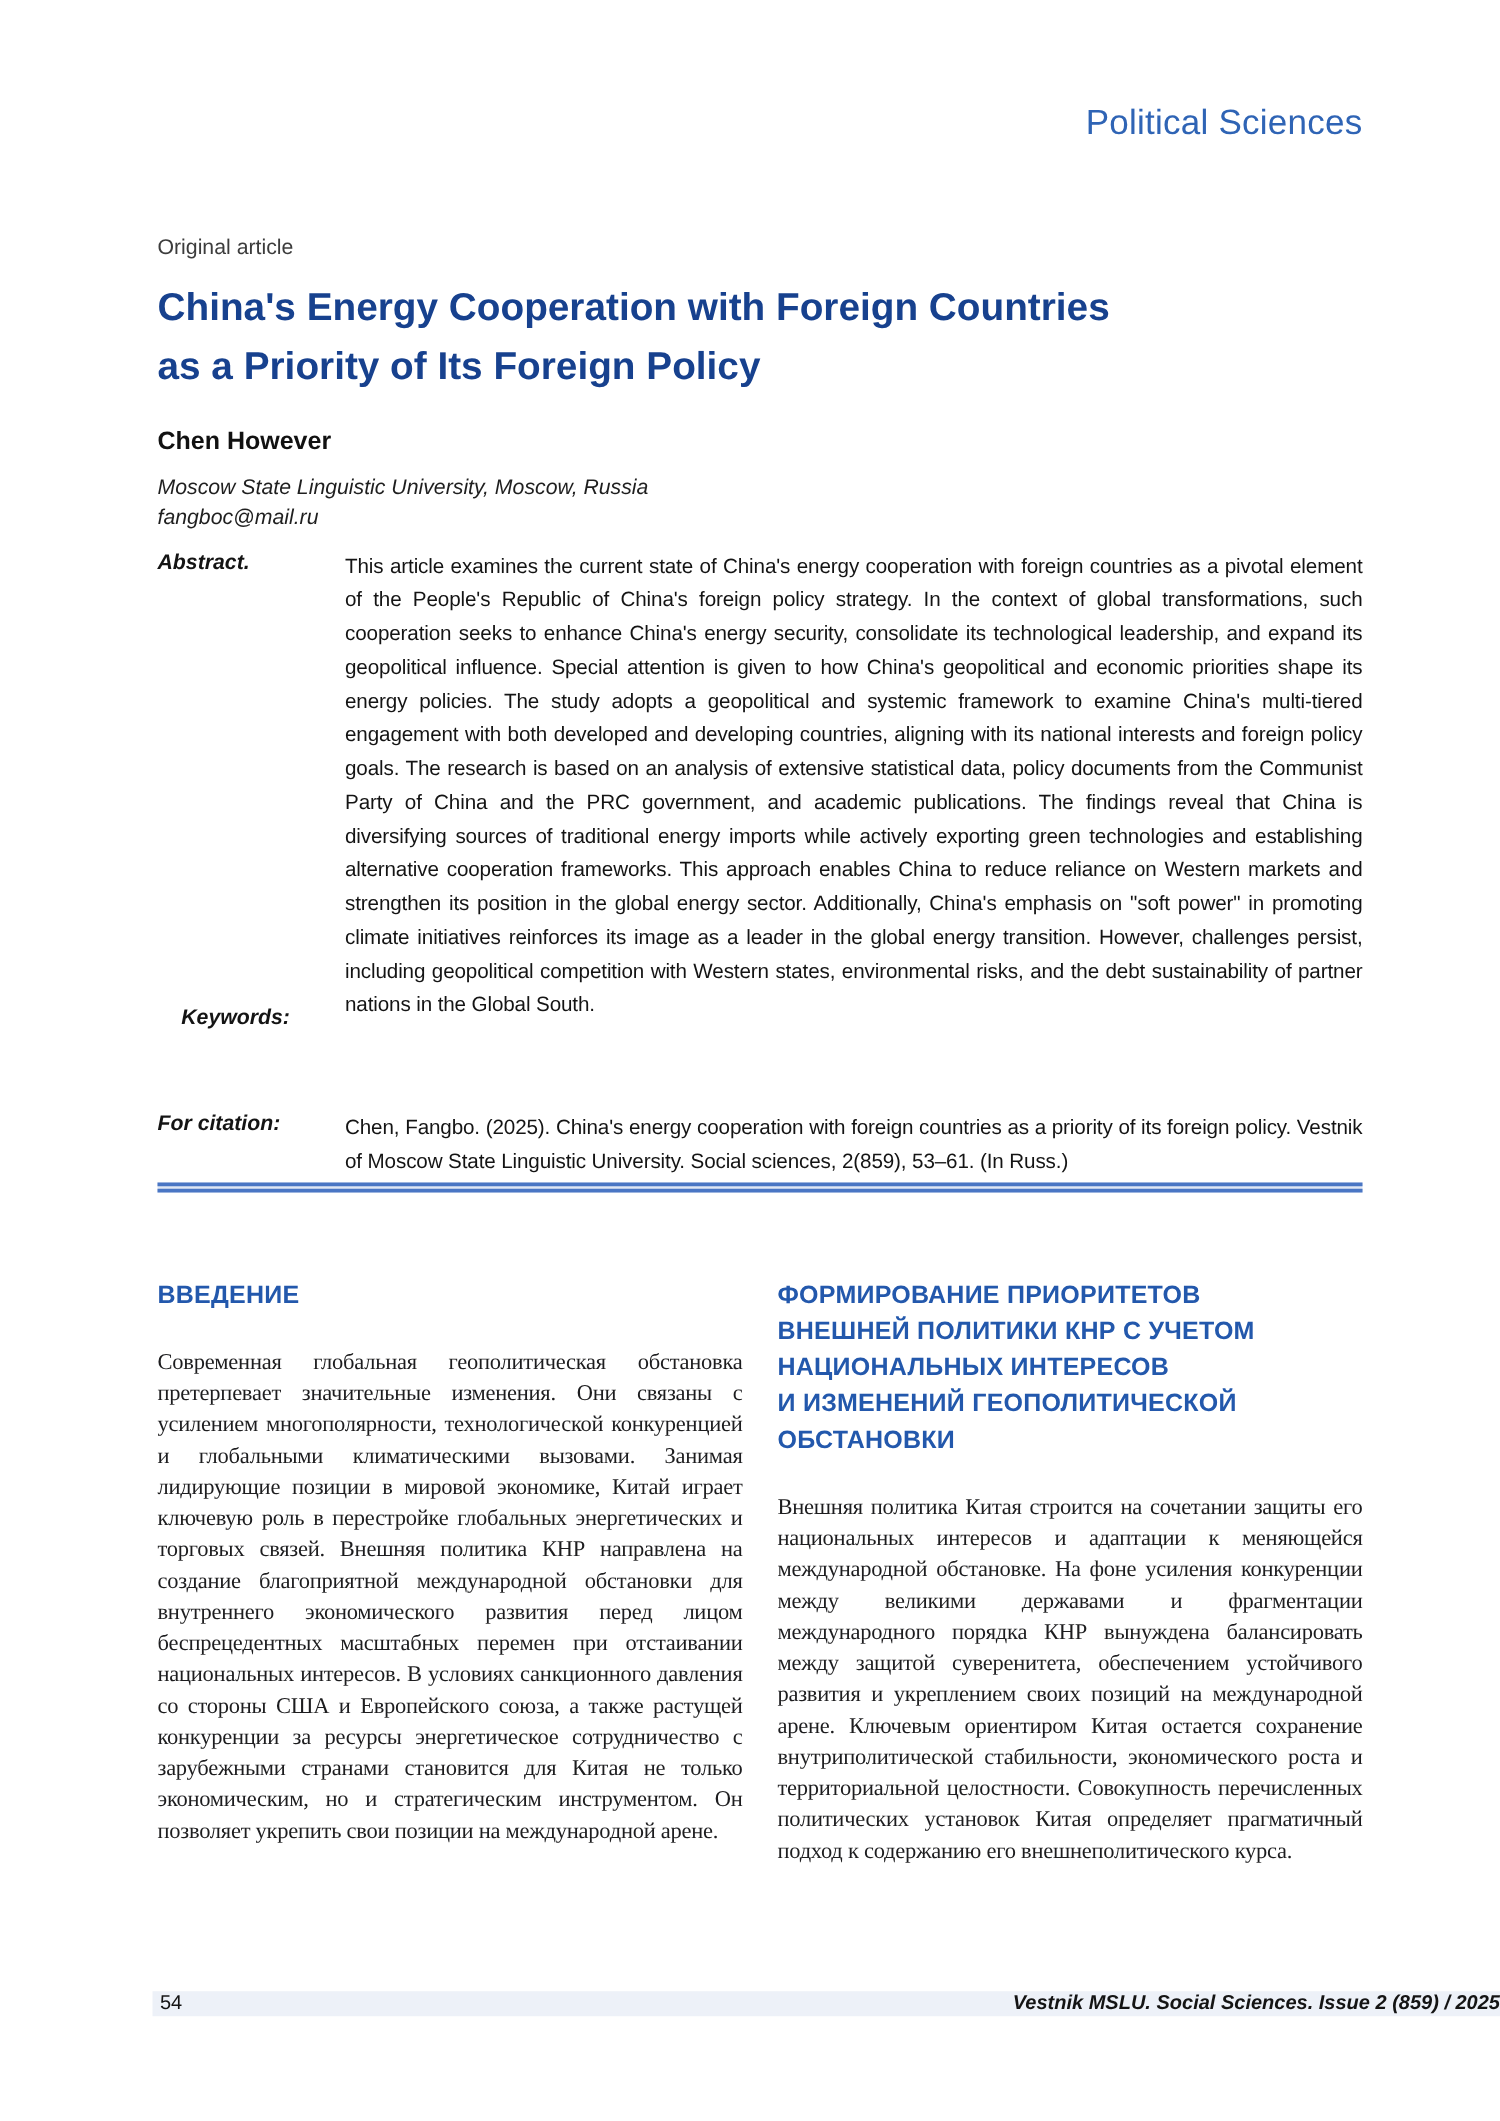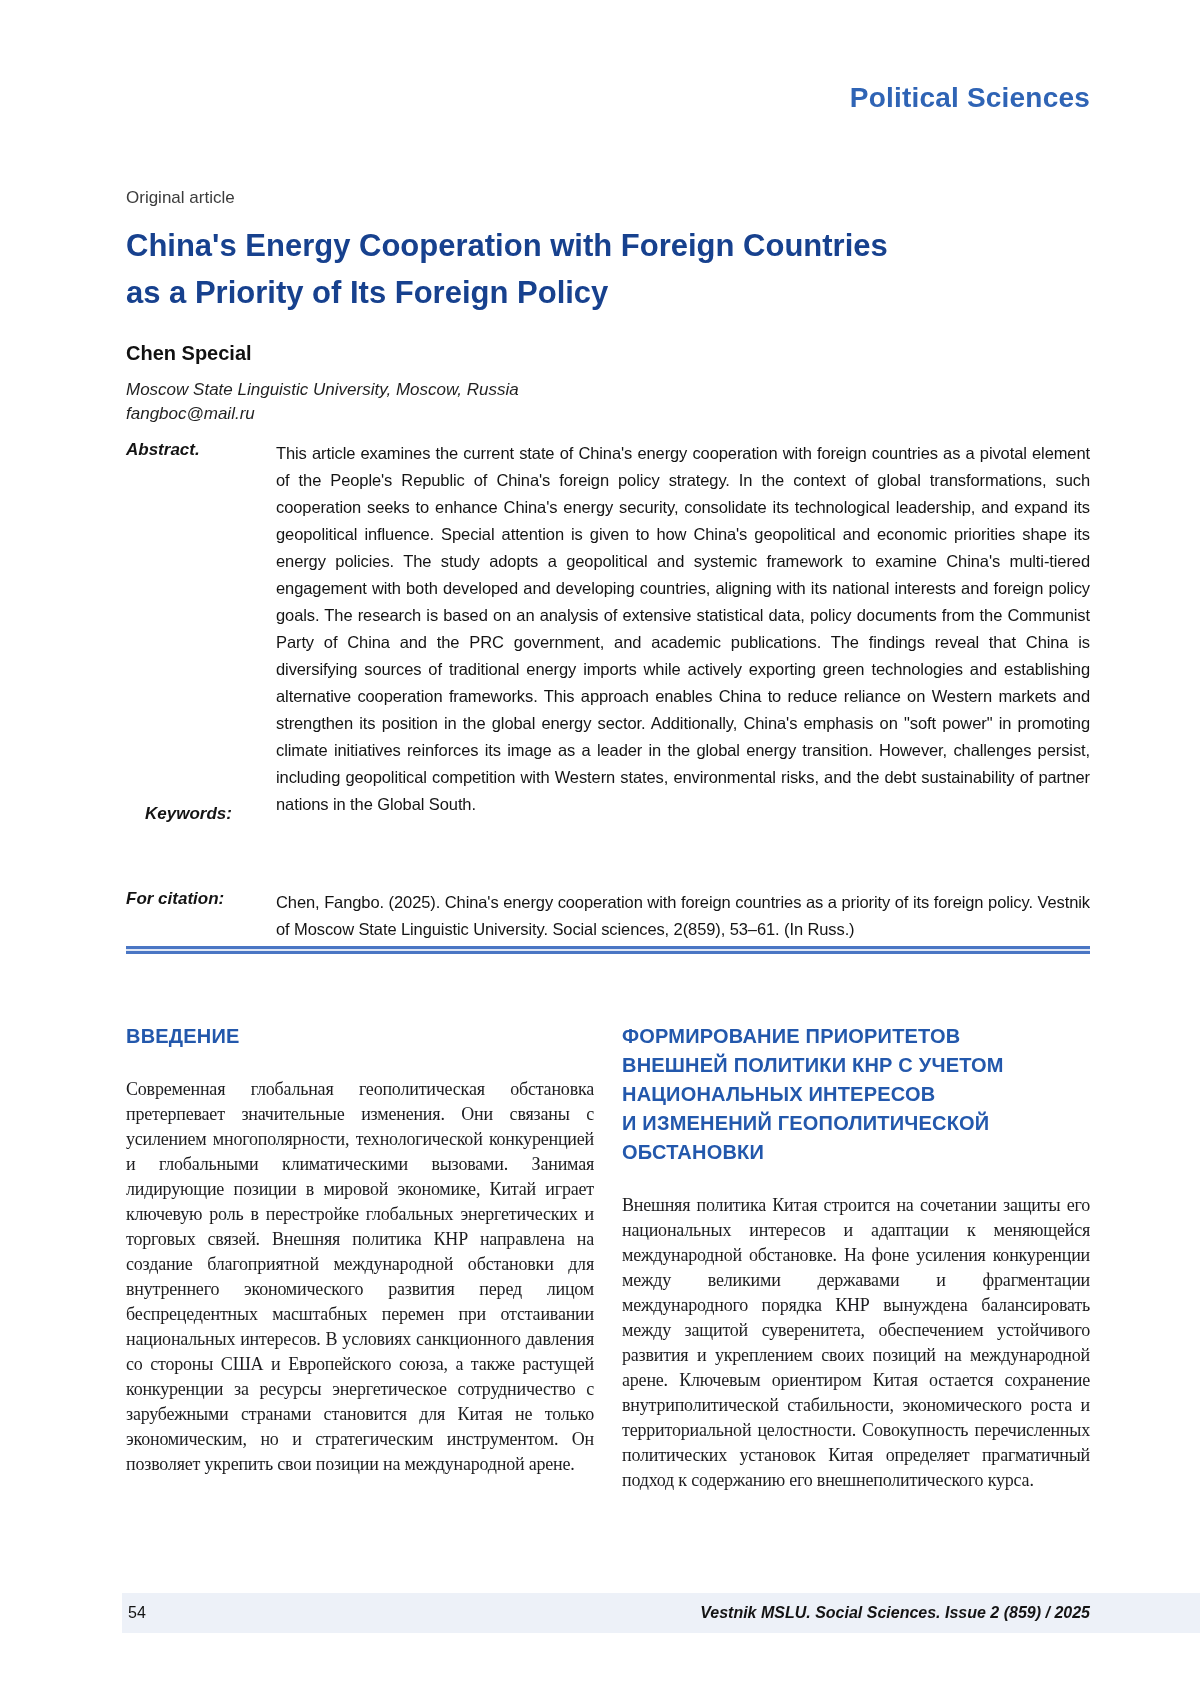--- a/index.html
+++ b/index.html
@@ -12,21 +12,20 @@
     color: #1a1a1a;
     overflow: hidden;
   }
   .category {
     position: absolute;
     top: 82px;
     right: 110px;
     font-size: 28px;
     color: #2f64b5;
     letter-spacing: 0.2px;
-    font-weight: bold;
   }
   .article-type {
     position: absolute;
     top: 188px;
     left: 126px;
     font-size: 17px;
     color: #3c3c3c;
   }
   .title {
     position: absolute;
@@ -123,27 +122,26 @@
     text-align: justify;
     letter-spacing: -0.2px;
     color: #1d1d1f;
     font-family: Liberation Serif, serif;
   }
   .footer {
     position: absolute;
     top: 1593px;
     left: 122px;
     right: 0;
-    height: 40px;
+    height: 20px;
     background: #edf1f8;
     display: flex;
     justify-content: space-between;
     align-items: center;
     padding-left: 6px;
-    padding-right: 110px;
     box-sizing: border-box;
     font-size: 16px;
     color: #141414;
   }
   .journal-ref {
     font-weight: bold;
     font-style: italic;
   }
 </style>
 </head>
@@ -151,21 +149,21 @@
 
 <div class="page">
 
   <div class="category">Political Sciences</div>
 
   <div class="article-type">Original article</div>
 
   <h1 class="title">China's Energy Cooperation with Foreign Countries
 as a Priority of Its Foreign Policy</h1>
 
-  <div class="author">Chen Special</div>
+  <div class="author">Chen However</div>
 
   <div class="affiliation">Moscow State Linguistic University, Moscow, Russia</div>
 
   <div class="email">fangboc@mail.ru</div>
 
   <div class="meta-row abstract-row">
     <div class="meta-label">Abstract.</div>
     <div class="meta-text">This article examines the current state of China's energy cooperation with foreign countries as a pivotal element of the People's Republic of China's foreign policy strategy. In the context of global transformations, such cooperation seeks to enhance China's energy security, consolidate its technological leadership, and expand its geopolitical influence. Special attention is given to how China's geopolitical and economic priorities shape its energy policies. The study adopts a geopolitical and systemic framework to examine China's multi-tiered engagement with both developed and developing countries, aligning with its national interests and foreign policy goals. The research is based on an analysis of extensive statistical data, policy documents from the Communist Party of China and the PRC government, and academic publications. The findings reveal that China is diversifying sources of traditional energy imports while actively exporting green technologies and establishing alternative cooperation frameworks. This approach enables China to reduce reliance on Western markets and strengthen its position in the global energy sector. Additionally, China's emphasis on "soft power" in promoting climate initiatives reinforces its image as a leader in the global energy transition. However, challenges persist, including geopolitical competition with Western states, environmental risks, and the debt sustainability of partner nations in the Global South.</div>
   </div>
 

